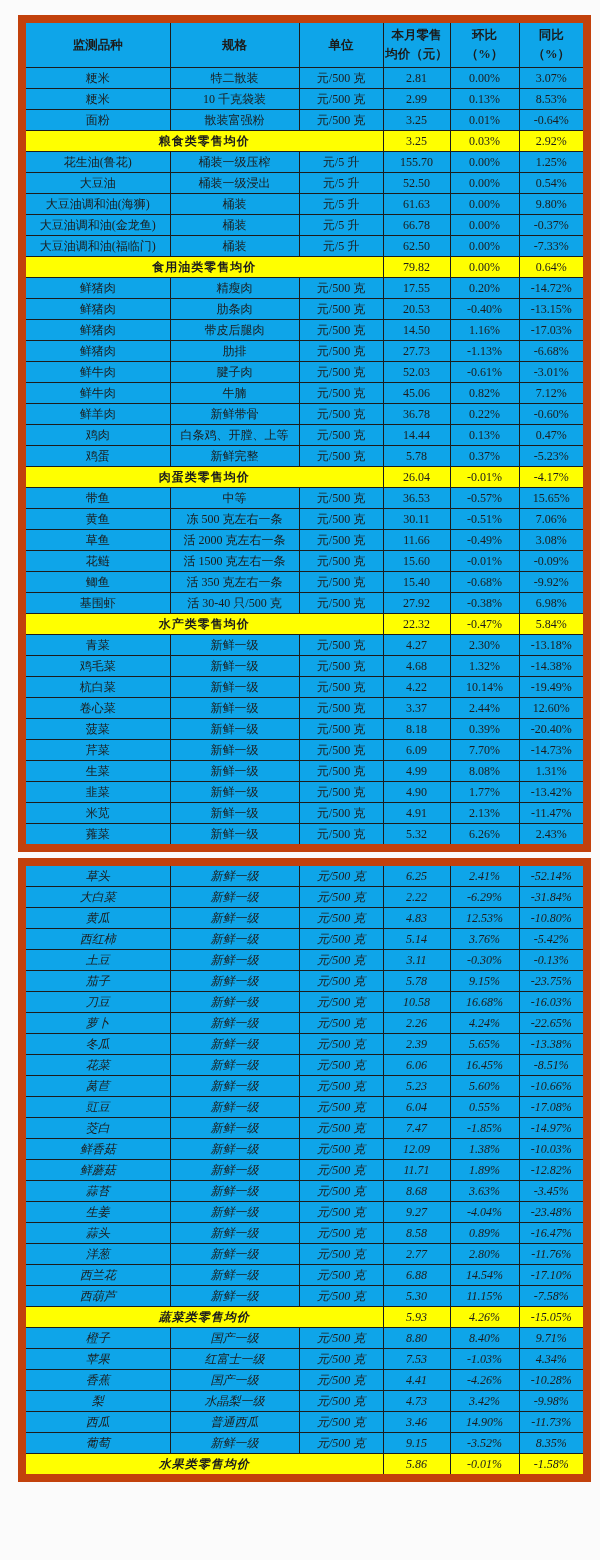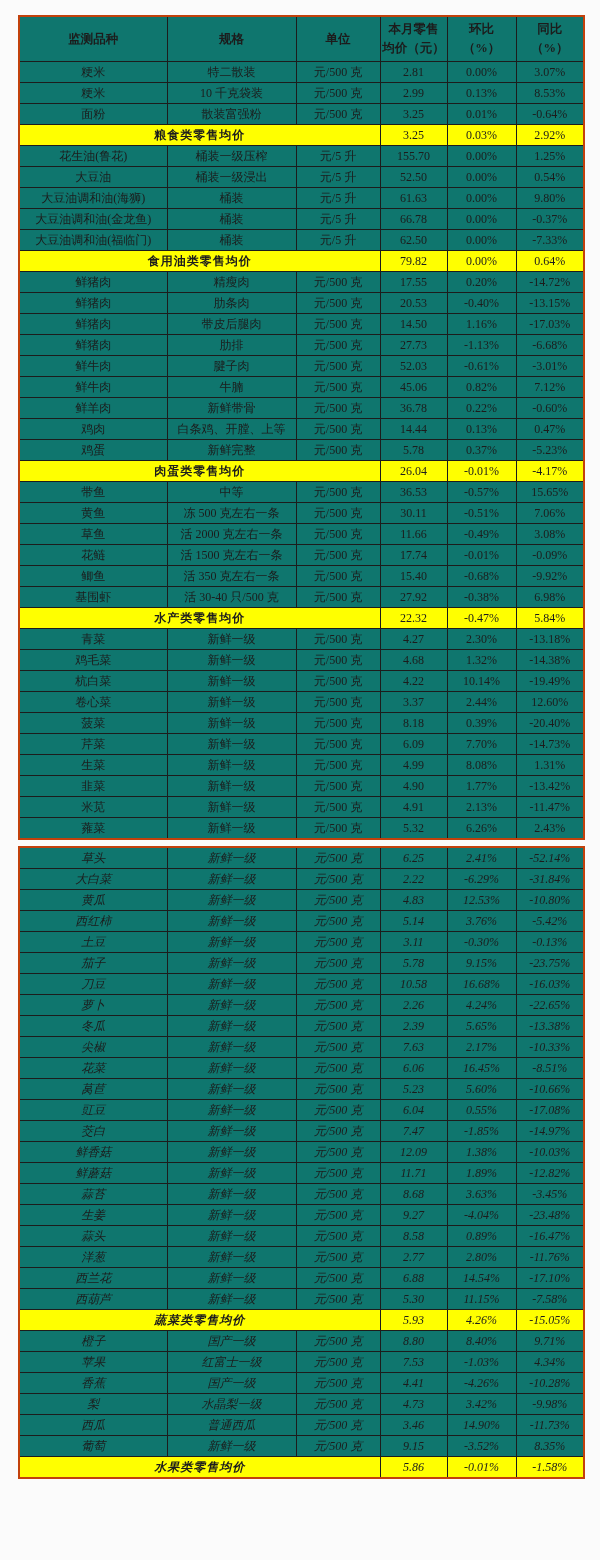--- a/index.html
+++ b/index.html
@@ -7,22 +7,22 @@
     width:600px;height:1560px;
     background:#fbfbfb;
     font-family:"Liberation Serif","DejaVu Serif",serif;
     color:#1c1c1c;
   }
   .page{padding:15px 17px 0 18px;}
   table.price-table{
     border-collapse:collapse;
     table-layout:fixed;
     width:565px;
-    border:2px solid #c2410c;
-    background:#0f766e;
+    border:8px solid #c2410c;
+    background:#0ea5e9;
   }
   table.price-table + table.price-table{margin-top:6px;font-style:italic;}
   col.c1{width:148px}
   col.c2{width:129px}
   col.c3{width:84px}
   col.c4{width:67px}
   col.c5{width:69px}
   col.c6{width:68px}
   th,td{
     border:1px solid #1c1c1c;
@@ -248,21 +248,21 @@
           <td>活 2000 克左右一条</td>
           <td>元/500 克</td>
           <td>11.66</td>
           <td>-0.49%</td>
           <td>3.08%</td>
         </tr>
         <tr>
           <td>花鲢</td>
           <td>活 1500 克左右一条</td>
           <td>元/500 克</td>
-          <td>17.74</td>
+          <td>15.60</td>
           <td>-0.01%</td>
           <td>-0.09%</td>
         </tr>
         <tr>
           <td>鲫鱼</td>
           <td>活 350 克左右一条</td>
           <td>元/500 克</td>
           <td>15.40</td>
           <td>-0.68%</td>
           <td>-9.92%</td>
@@ -440,28 +440,20 @@
         </tr>
         <tr>
           <td>冬瓜</td>
           <td>新鲜一级</td>
           <td>元/500 克</td>
           <td>2.39</td>
           <td>5.65%</td>
           <td>-13.38%</td>
         </tr>
         <tr>
-          <td>尖椒</td>
-          <td>新鲜一级</td>
-          <td>元/500 克</td>
-          <td>7.63</td>
-          <td>2.17%</td>
-          <td>-10.33%</td>
-        </tr>
-        <tr>
           <td>花菜</td>
           <td>新鲜一级</td>
           <td>元/500 克</td>
           <td>6.06</td>
           <td>16.45%</td>
           <td>-8.51%</td>
         </tr>
         <tr>
           <td>莴苣</td>
           <td>新鲜一级</td>

